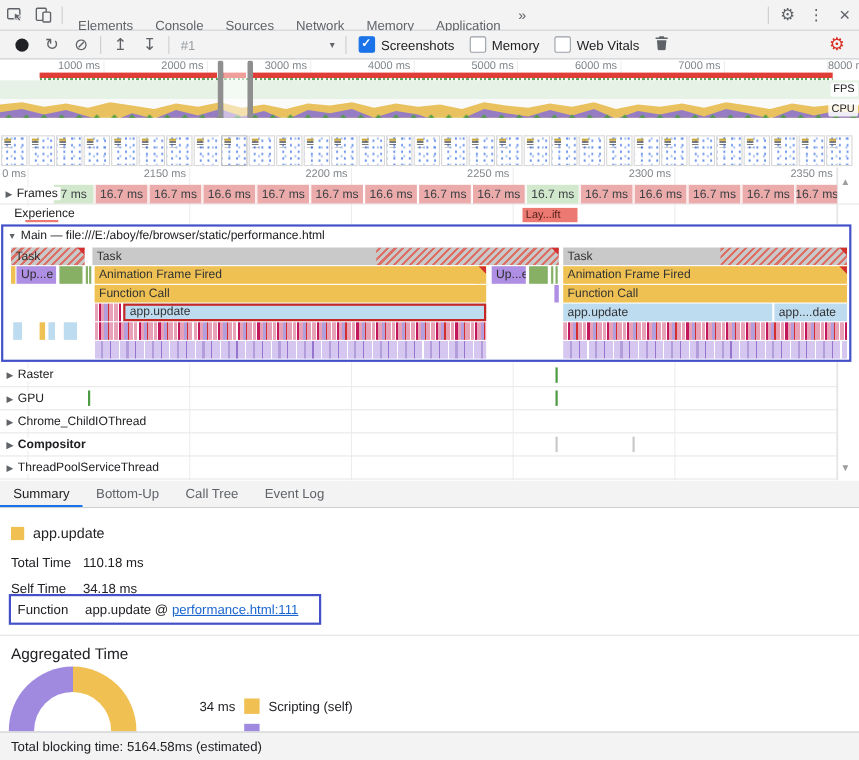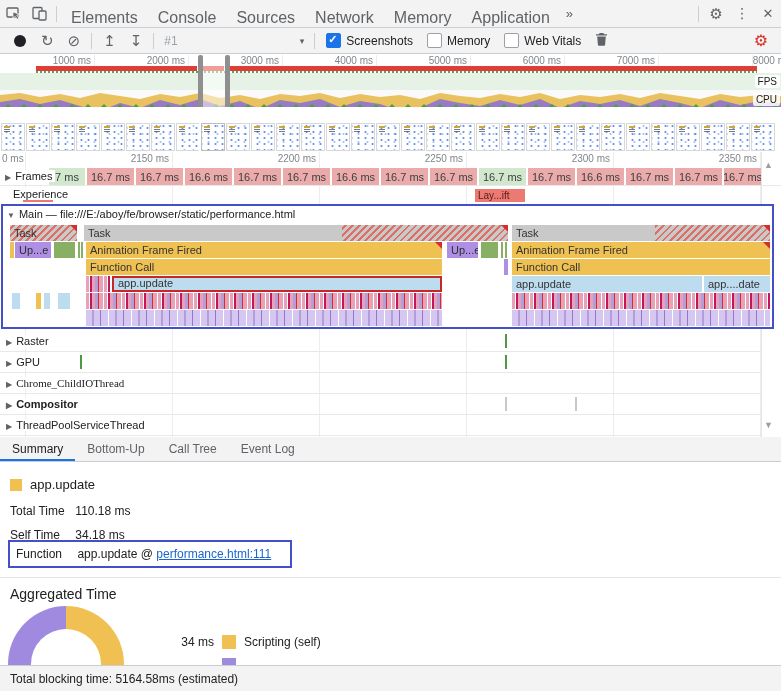--- a/index.html
+++ b/index.html
@@ -7,21 +7,21 @@
     width:781px;height:691px;position:relative;overflow:hidden;background:#fff;
     font-family:"Liberation Sans",sans-serif;color:#202124;
     -webkit-font-smoothing:antialiased;
   }
   
   .tabbar{position:absolute;left:0;top:0;width:781px;height:27px;background:#f3f3f3;
     border-bottom:1px solid #cacdd1;display:flex;align-items:center;}
   .icon-btn{width:26px;height:26px;display:flex;align-items:center;justify-content:center;color:#5f6368;cursor:pointer;flex:none;}
   .vsep{width:1px;height:16px;background:#cdcdcd;margin:0 4px;flex:none;}
   .tabstrip{display:flex;height:100%;align-items:stretch;}
-  .dt-tab{display:flex;align-items:flex-end;padding:0 10px;font-size:16px;color:#5f6368;cursor:pointer;position:relative;white-space:nowrap;}
+  .dt-tab{display:flex;align-items:flex-start;padding:16px 10px;font-size:12px;color:#5f6368;cursor:pointer;position:relative;white-space:nowrap;}
   .dt-tab.active{color:#202124;box-shadow:inset 0 -2px 0 #1a73e8;}
   .warn{position:relative;width:13px;height:11px;margin-right:5px;}
   .warn::before{content:"";position:absolute;left:0;top:0;width:0;height:0;
     border-left:6.5px solid transparent;border-right:6.5px solid transparent;border-bottom:11px solid #f29900;}
   .warn::after{content:"!";position:absolute;left:5px;top:2px;font-size:8px;font-weight:bold;color:#fff;line-height:9px;}
   .more-tabs{font-size:13px;color:#5f6368;padding:0 6px;cursor:pointer;}
   .tb-right{margin-left:auto;display:flex;align-items:center;}
   .glyph{font-size:15px;line-height:15px;}
   
   .ptoolbar{position:absolute;left:0;top:28px;width:781px;height:26px;background:#f3f3f3;
@@ -380,21 +380,21 @@
       <div class="fbar stripes-pink" style="left:509px;top:68px;width:258px;padding:0;"></div>
 
       <div class="fbar stripes-purple" style="left:83px;top:85px;width:356px;padding:0;"></div>
       <div class="fbar stripes-purple" style="left:509px;top:85px;width:258px;padding:0;"></div>
     </div>
   </div>
 
   <div>
       <div class="track-row" style="top: 179px;"><span class="row-label"><span class="tri">▶</span><span>Raster</span></span><div class="t-tick t-green" style="left: 505px;"></div></div>
       <div class="track-row" style="top: 200px;"><span class="row-label"><span class="tri">▶</span><span>GPU</span></span><div class="t-tick t-green" style="left: 80px;"></div><div class="t-tick t-green" style="left: 505px;"></div></div>
-      <div class="track-row" style="top: 221px; font-family: Liberation Serif, serif;"><span class="row-label"><span class="tri">▶</span><span>Chrome_ChildIOThread</span></span></div>
+      <div class="track-row" style="top: 221px;"><span class="row-label"><span class="tri">▶</span><span>Chrome_ChildIOThread</span></span></div>
       <div class="track-row" style="top: 242px; font-weight: bold;"><span class="row-label"><span class="tri">▶</span><span>Compositor</span></span><div class="t-tick t-gray" style="left: 505px;"></div><div class="t-tick t-gray" style="left: 575px;"></div></div>
       <div class="track-row" style="top: 263px;"><span class="row-label"><span class="tri">▶</span><span>ThreadPoolServiceThread</span></span></div>
     </div>
   <div class="sb-col"></div>
   <span class="sb-arrow" style="top:8px;">▲</span>
   <span class="sb-arrow" style="top:268px;">▼</span>
 </div>
 
 <div class="bt-tabs">
     <div class="bt-tab active">Summary</div>

